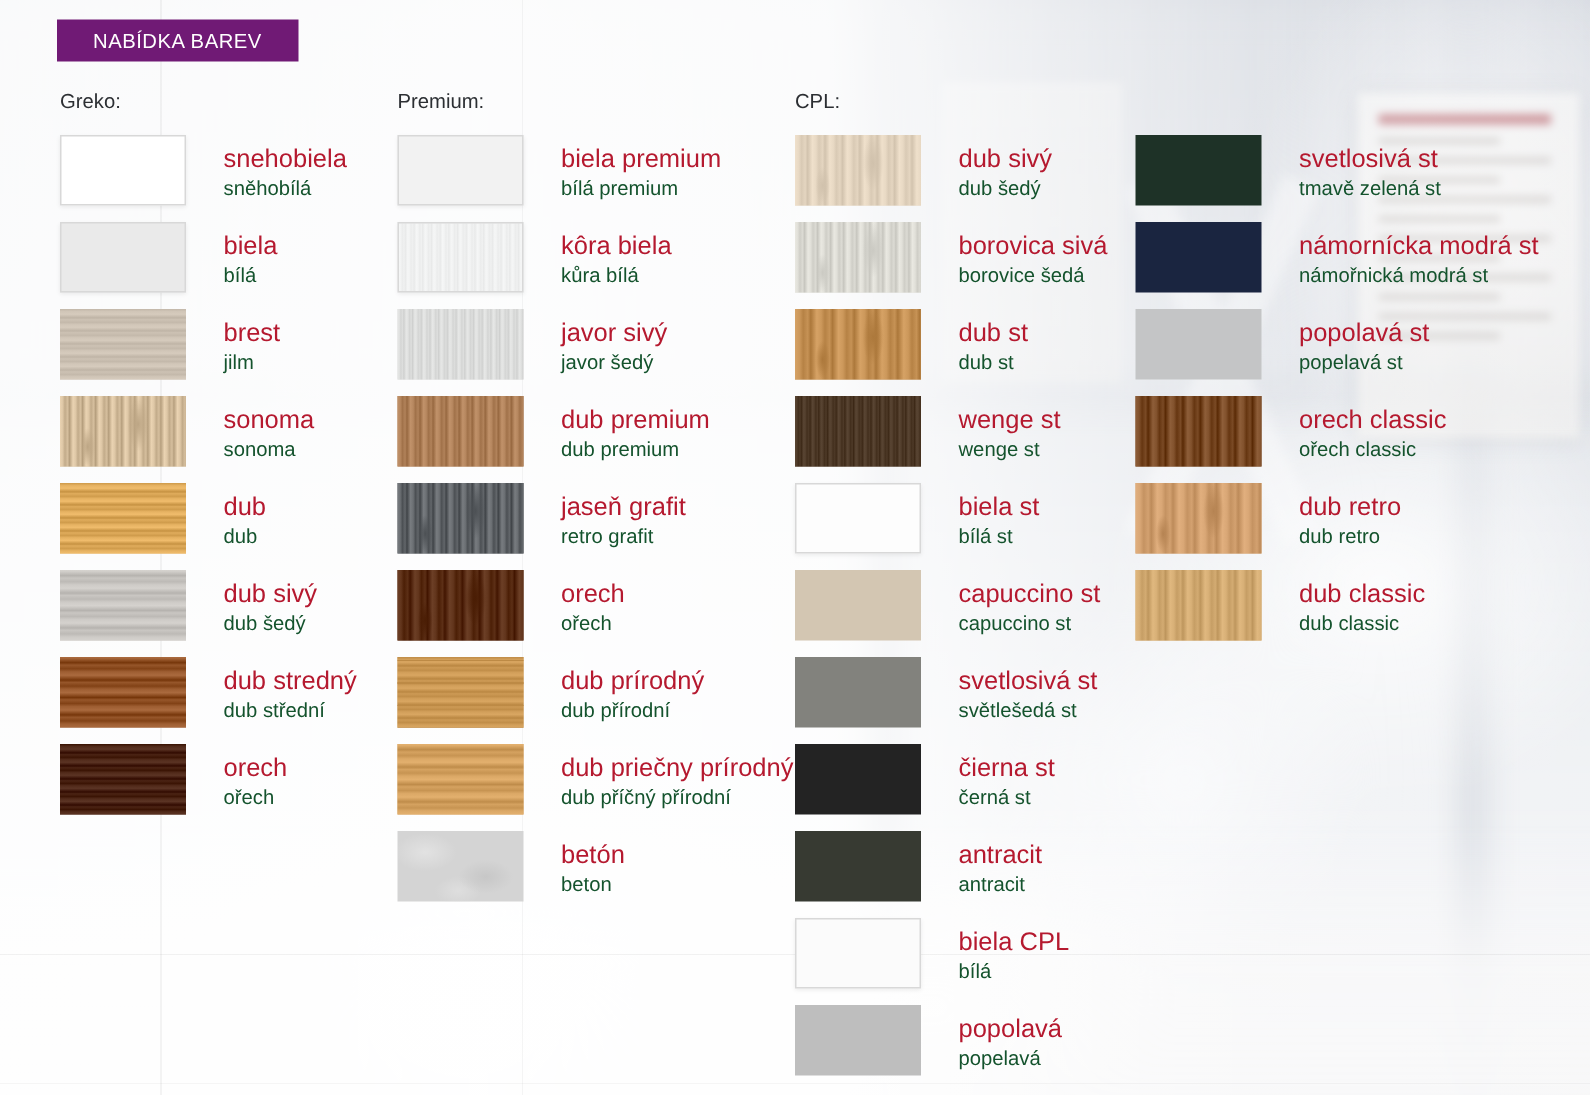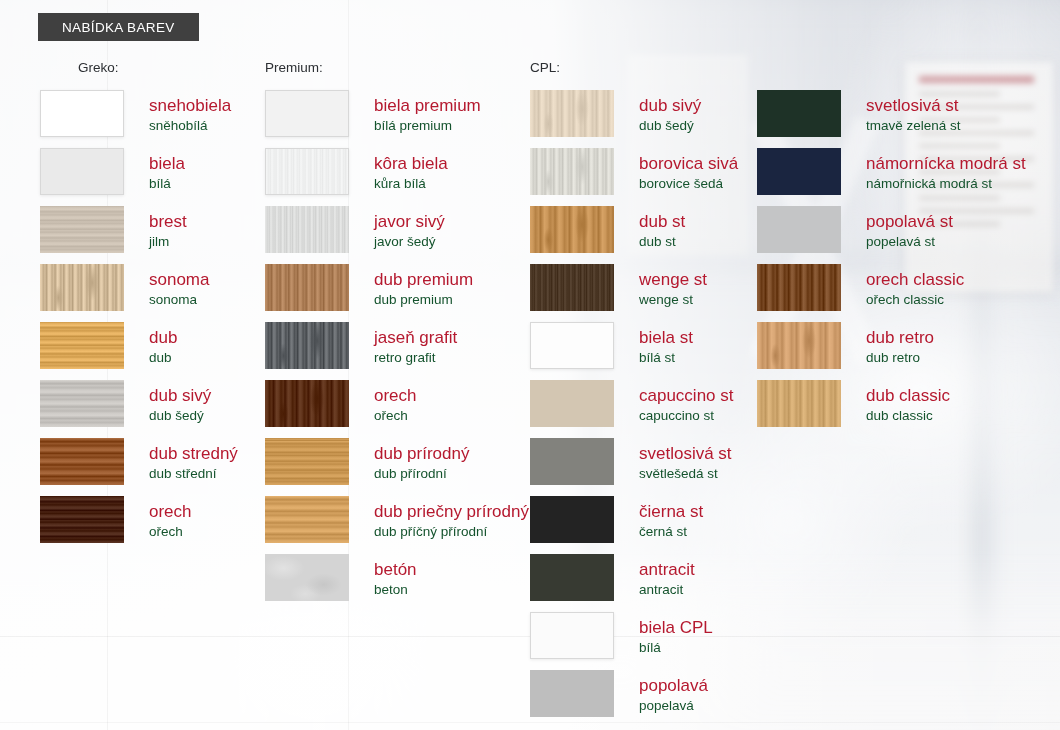--- a/index.html
+++ b/index.html
@@ -169,21 +169,21 @@
   }
   .tab {
     display: flex; align-items: center; justify-content: center;
     font-size: 13.5px;
     letter-spacing: .35px;
     height: 28px;
     cursor: pointer;
     white-space: nowrap;
   }
   .tab.active { background: #b5192f; color: #ffffff; font-weight: bold; padding: 0 22px; }
-  .tab.inactive { background: #404040; color: #ffffff; font-weight: normal; padding: 0 24px; }
+  .tab.inactive { background: #701a75; color: #ffffff; font-weight: normal; padding: 0 24px; }
 
   
   .columns { position: absolute; left: 0; top: 60px; width: 1060px; }
   .col {
     position: absolute;
     top: 0;
   }
   .col-head {
     font-size: 13.5px;
     color: #2c2f33;
@@ -216,21 +216,21 @@
     white-space: nowrap;
   }
   .lab-sk { color: #b5192f; font-size: 17px; }
   .lab-cz { color: #14532d; font-size: 13.5px; }
 
   
   #col-greko   { left: 40px;  }
   #col-premium { left: 265px; }
   #col-cpl     { left: 530px; }
   #col-extra   { left: 757px; top: 30px; }
-  #col-greko .col-head   { padding-left: 0; margin-left: 38px; }
+  #col-greko .col-head   { padding-left: 0; }
 </style>
 </head>
 <body>
 
 <div id="bg-photo">
   <div class="layer base"></div>
   <div class="layer shelves"></div>
   <div class="layer books"></div>
   <div class="layer pages"></div>
   <div class="xshape"></div>

